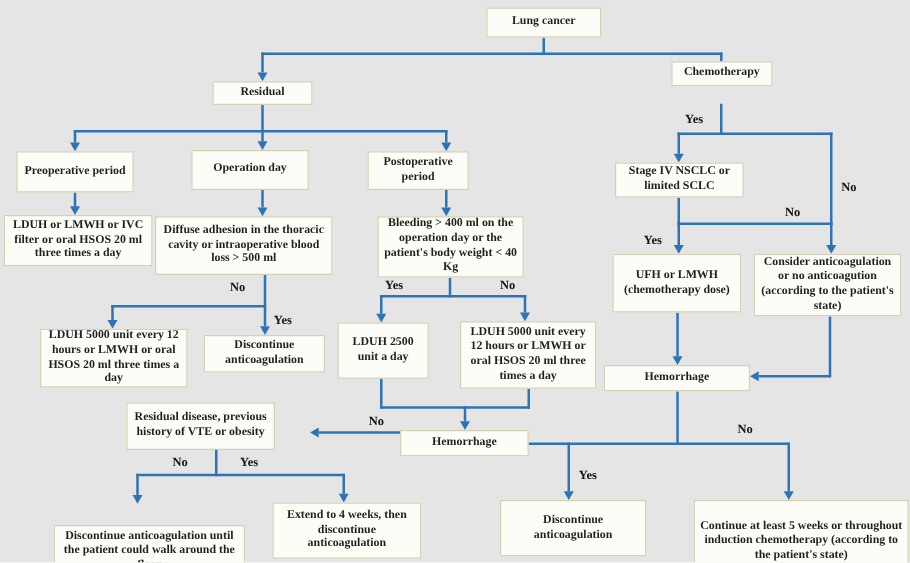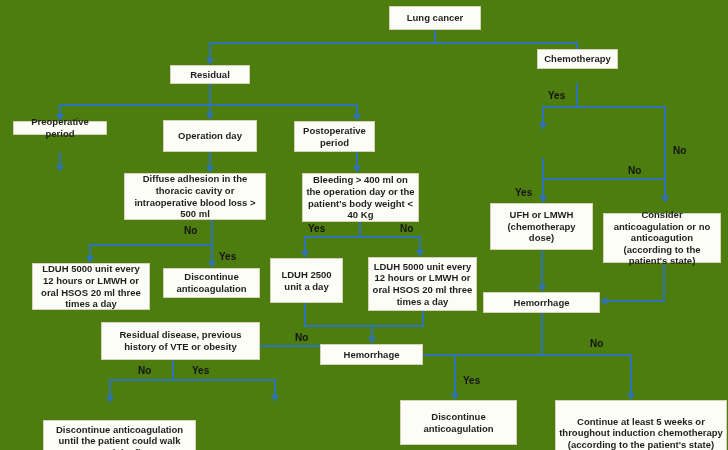--- a/index.html
+++ b/index.html
@@ -1,17 +1,17 @@
 <!DOCTYPE html>
 <html><head>
 <meta charset="utf-8">
 <style>
   html,body{margin:0;padding:0;background:#fff;}
-  #canvas{position:relative;width:728px;height:450px;background:#4d7c0f;overflow:hidden;
-          font-family:Liberation Sans, sans-serif;}
+  #canvas{position:relative;width:728px;height:450px;background:#e5e5e5;overflow:hidden;
+          font-family:Liberation Serif, serif;}
   .node{position:absolute;background:#fdfdf8;border:1px solid #d5d0b6;color:#1f1f1f;
         font-weight:bold;font-size:9.5px;line-height:1.22;display:flex;align-items:center;
         justify-content:center;text-align:center;padding:2px 3px;box-sizing:border-box;}
   .lbl{position:absolute;color:#141414;font-weight:bold;font-size:10px;line-height:1;}
   .line{position:absolute;background:#2e74b5;}
   .v{width:2px;}
   .h{height:2px;}
   .arr-d::after{content:'';position:absolute;bottom:-7px;left:-3px;width:0;height:0;
         border:4px solid transparent;border-bottom:0;border-top:7px solid #2e74b5;}
   .arr-l::after{content:'';position:absolute;left:-7px;top:-3px;width:0;height:0;
@@ -62,35 +62,38 @@
   <div class="line v arr-d" style="left:630px;top:354px;height:39px"></div>
   <div class="line h arr-l" style="left:255px;top:345px;width:65px"></div>
   <div class="line v" style="left:172px;top:360px;height:21px"></div>
   <div class="line h" style="left:109px;top:379px;width:167px"></div>
   <div class="line v arr-d" style="left:109px;top:379px;height:17px"></div>
   <div class="line v arr-d" style="left:274px;top:379px;height:16px"></div>
 
   <div class="node" style="left:389px;top:6px;width:92px;height:24px">Lung cancer</div>
   <div class="node" style="left:170px;top:65px;width:80px;height:19px">Residual</div>
   <div class="node" style="left:537px;top:49px;width:81px;height:20px">Chemotherapy</div>
-  <div class="node" style="left:13px;top:121px;width:94px;height:14px">Preoperative period</div>
-  <div class="node" style="left:163px;top:120px;width:94px;height:32px">Operation day</div>
+  <div class="node" style="left:13px;top:121px;width:94px;height:33px">Preoperative period</div>
+  <div class="node" style="left:153px;top:120px;width:94px;height:32px">Operation day</div>
   <div class="node" style="left:294px;top:121px;width:81px;height:31px">Postoperative period</div>
+  <div class="node" style="left:3px;top:172px;width:119px;height:41px">LDUH or LMWH or IVC filter or oral HSOS 20 ml three times a day</div>
   <div class="node" style="left:124px;top:173px;width:142px;height:47px">Diffuse adhesion in the thoracic cavity or intraoperative blood loss &gt; 500 ml</div>
   <div class="node" style="left:302px;top:173px;width:117px;height:49px">Bleeding &gt; 400 ml on the operation day or the patient's body weight &lt; 40 Kg</div>
+  <div class="node" style="left:492px;top:130px;width:103px;height:28px">Stage IV NSCLC or limited SCLC</div>
   <div class="node" style="left:32px;top:263px;width:118px;height:47px">LDUH 5000 unit every 12 hours or LMWH or oral HSOS 20 ml three times a day</div>
   <div class="node" style="left:163px;top:268px;width:97px;height:30px">Discontinue anticoagulation</div>
   <div class="node" style="left:270px;top:258px;width:73px;height:45px">LDUH 2500 unit a day</div>
   <div class="node" style="left:368px;top:257px;width:109px;height:54px">LDUH 5000 unit every 12 hours or LMWH or oral HSOS 20 ml three times a day</div>
   <div class="node" style="left:490px;top:203px;width:103px;height:47px">UFH or LMWH (chemotherapy dose)</div>
-  <div class="node" style="left:603px;top:213px;width:118px;height:50px">Consider anticoagulation or no anticoagution (according to the patient's state)</div>
+  <div class="node" style="left:603px;top:203px;width:118px;height:50px">Consider anticoagulation or no anticoagution (according to the patient's state)</div>
   <div class="node" style="left:483px;top:292px;width:117px;height:21px">Hemorrhage</div>
-  <div class="node" style="left:101px;top:322px;width:159px;height:38px">Residual disease, previous history of VTE or obesity</div>
+  <div class="node" style="left:101px;top:322px;width:119px;height:38px">Residual disease, previous history of VTE or obesity</div>
   <div class="node" style="left:320px;top:344px;width:103px;height:21px">Hemorrhage</div>
   <div class="node" style="left:43px;top:420px;width:153px;height:42px">Discontinue anticoagulation until the patient could walk around the floor</div>
+  <div class="node" style="left:218px;top:402px;width:119px;height:45px">Extend to 4 weeks, then discontinue anticoagulation</div>
   <div class="node" style="left:400px;top:400px;width:117px;height:45px">Discontinue anticoagulation</div>
   <div class="node" style="left:555px;top:400px;width:172px;height:66px">Continue at least 5 weeks or throughout induction chemotherapy (according to the patient's state)</div>
 
   <span class="lbl" style="left:548px;top:91px">Yes</span>
   <span class="lbl" style="left:673px;top:146px">No</span>
   <span class="lbl" style="left:515px;top:188px">Yes</span>
   <span class="lbl" style="left:628px;top:166px">No</span>
   <span class="lbl" style="left:184px;top:226px">No</span>
   <span class="lbl" style="left:219px;top:252px">Yes</span>
   <span class="lbl" style="left:308px;top:224px">Yes</span>

